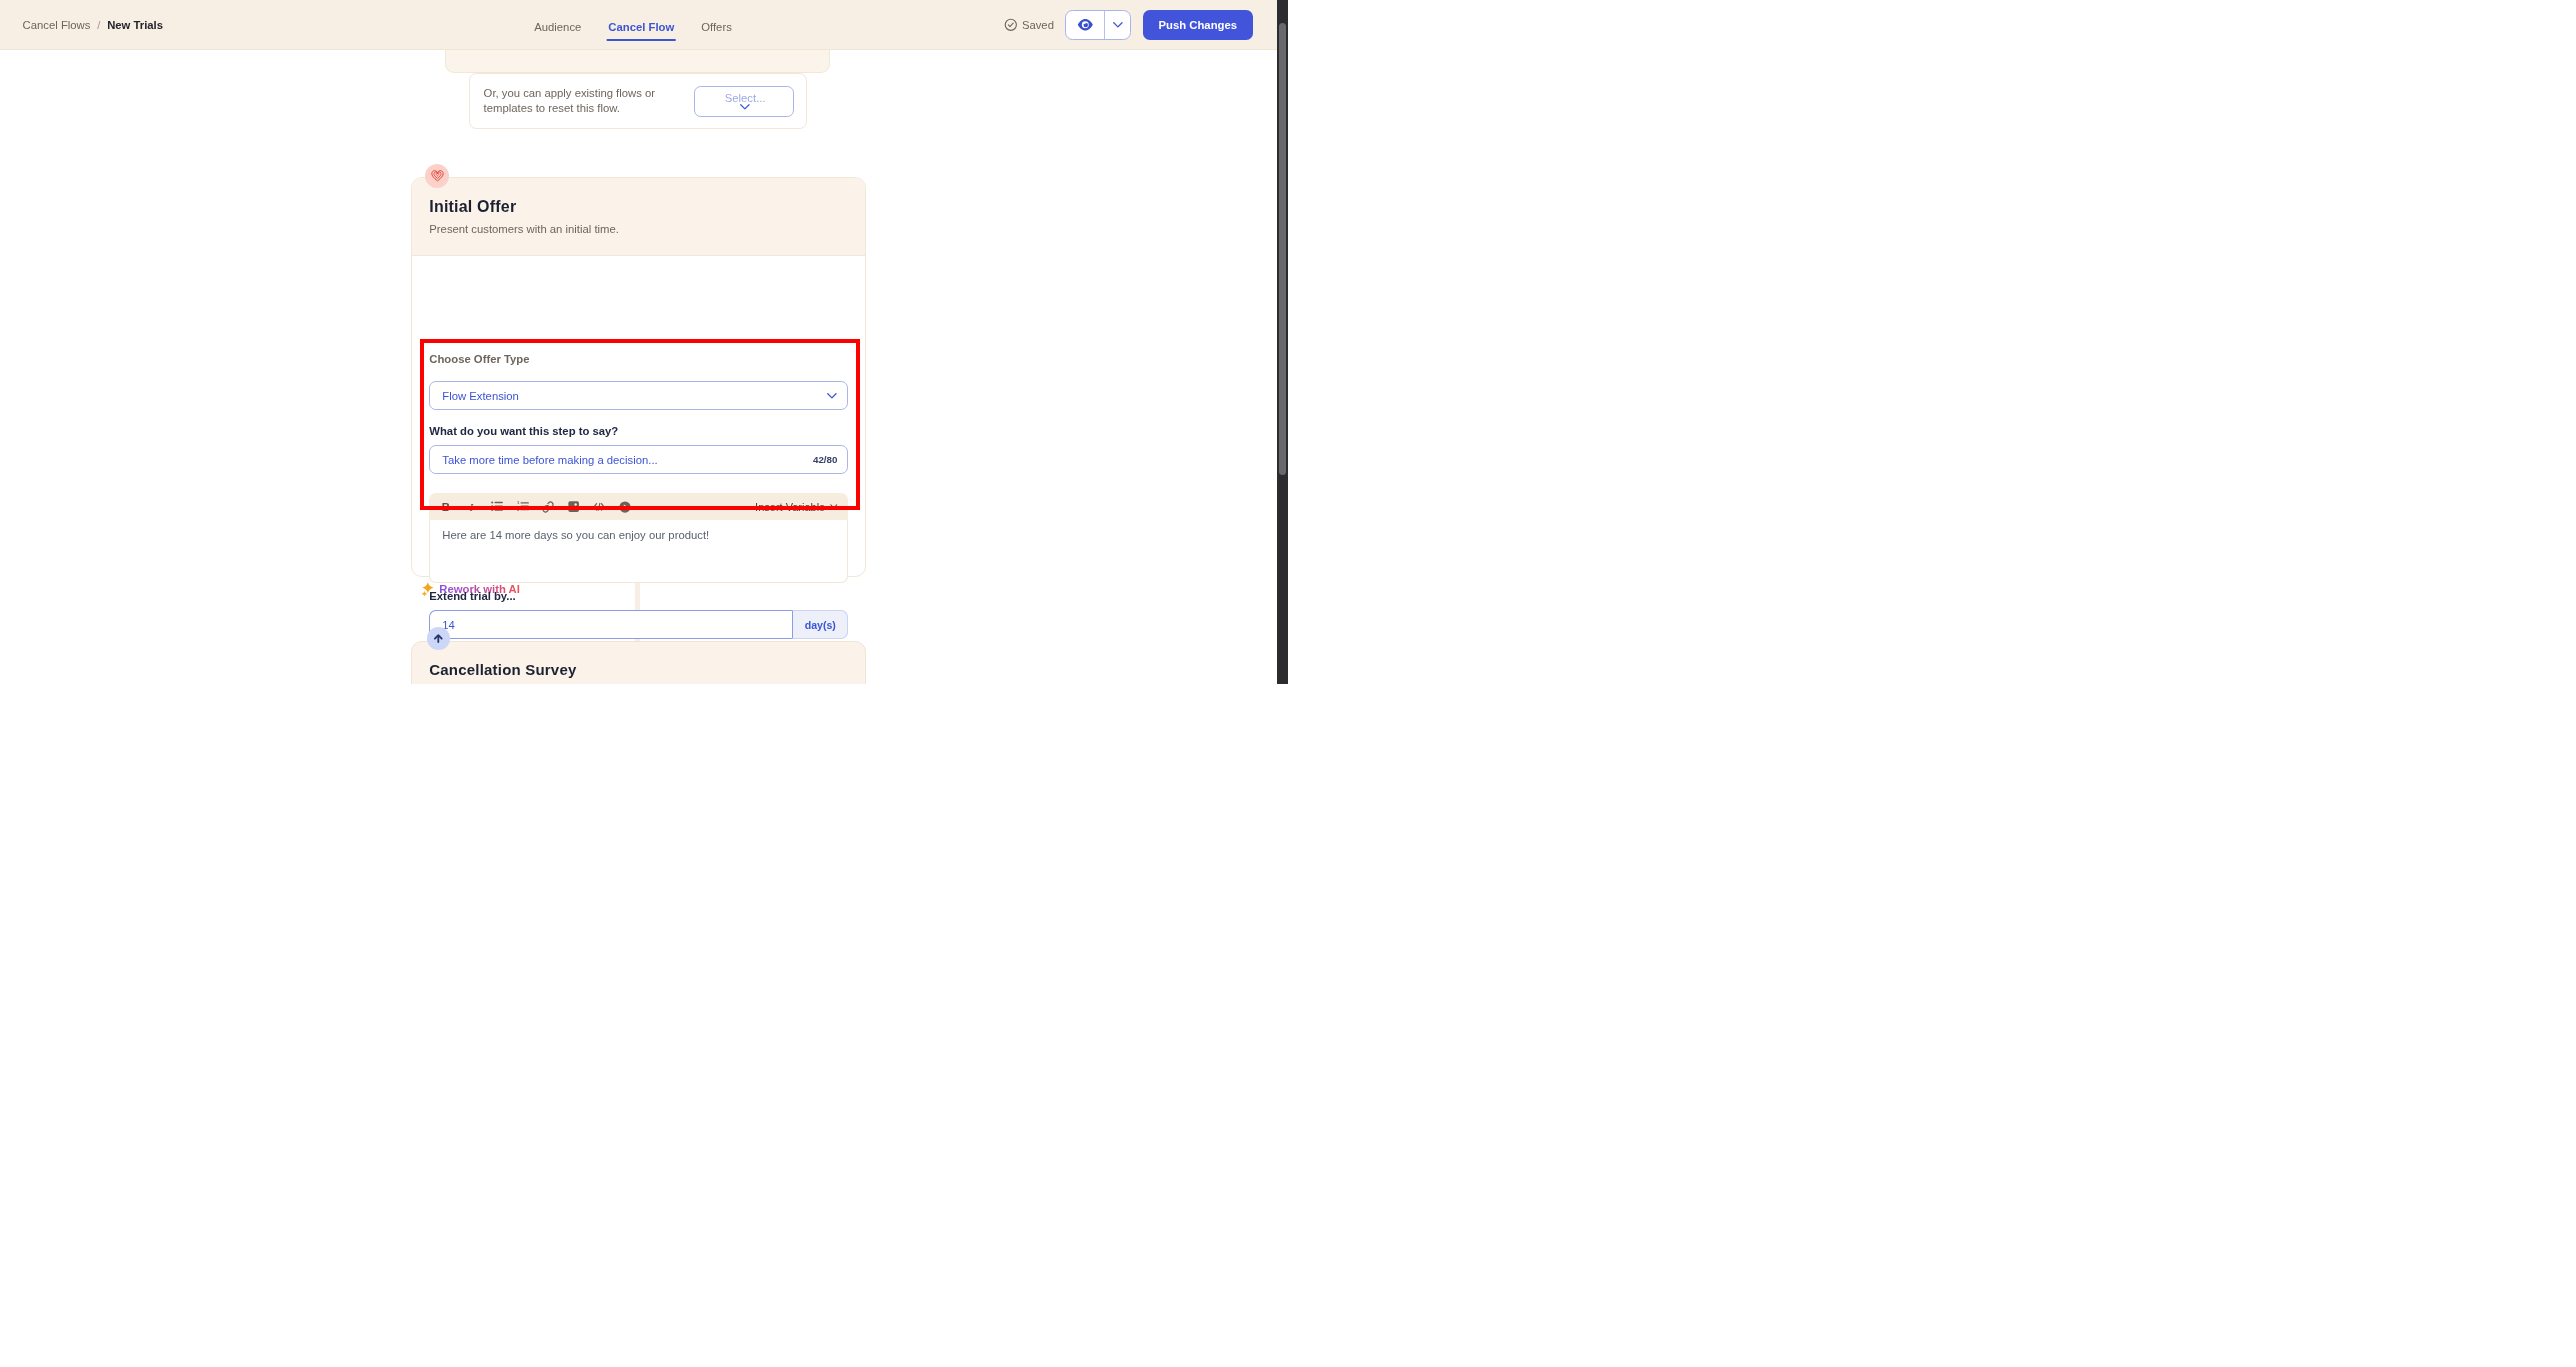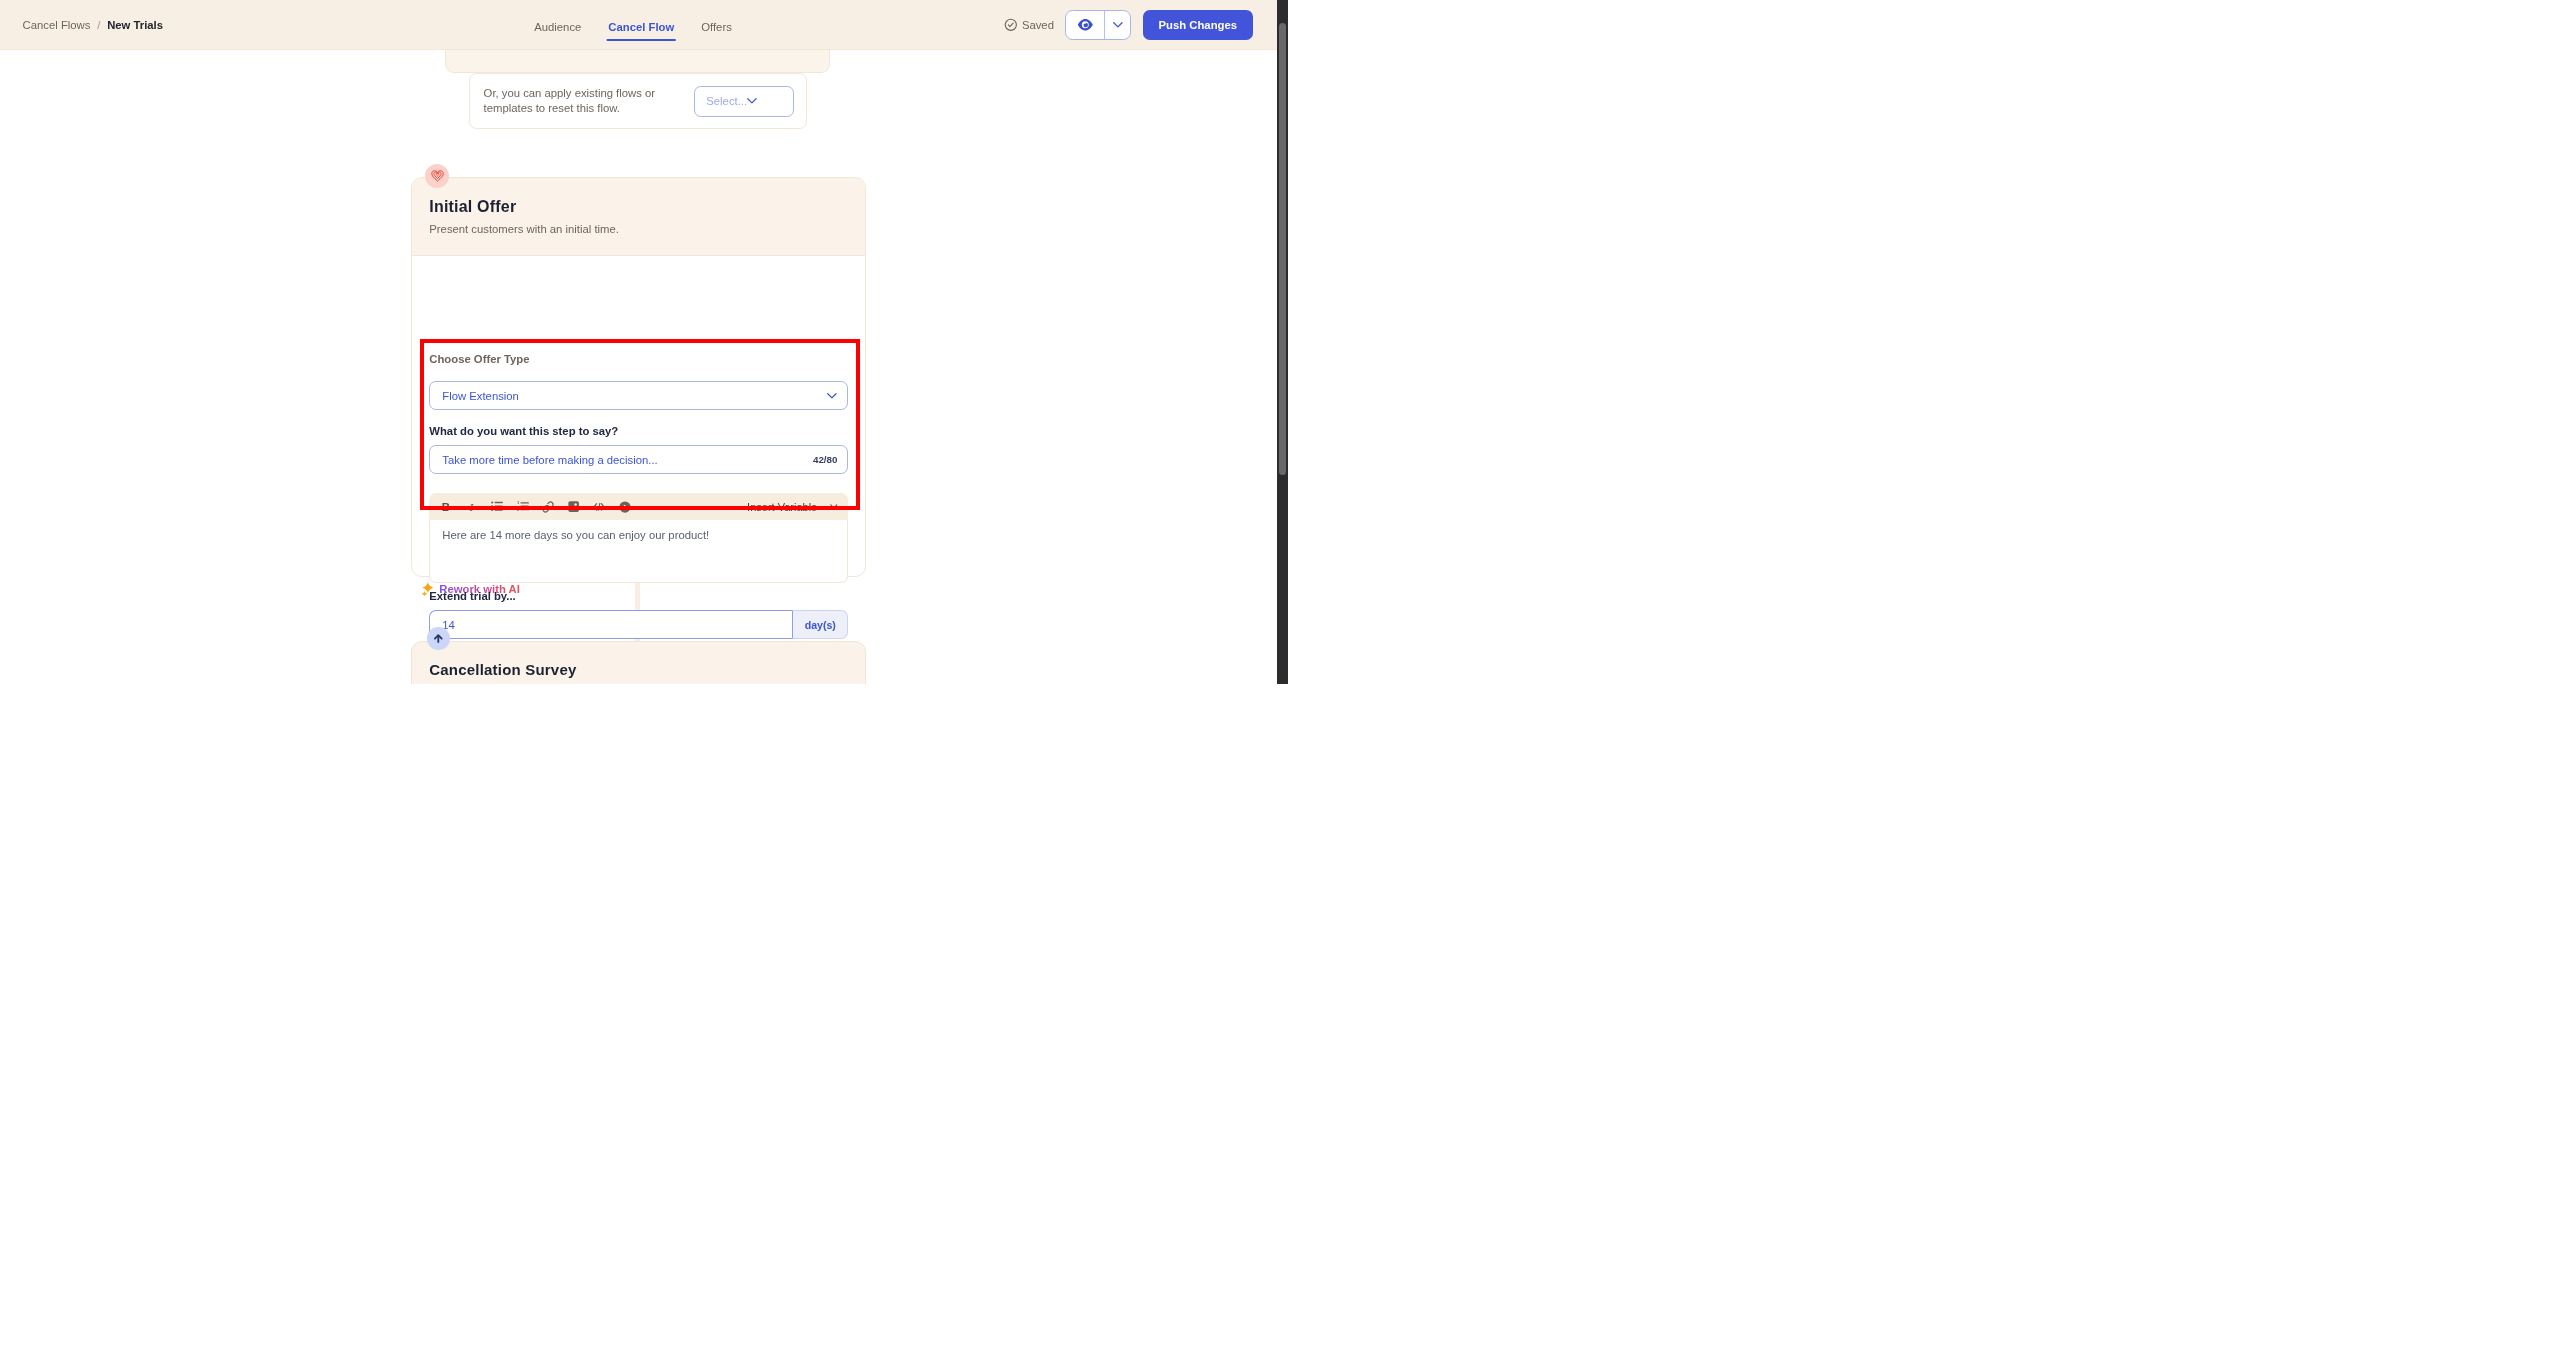--- a/index.html
+++ b/index.html
@@ -26,21 +26,21 @@
   .push-btn { height:30px; padding:0 16px; background:#4254da; color:#ffffff; font-size:11.3px; font-weight:700; border:none; border-radius:6.8px; display:flex; align-items:center; cursor:pointer; }
 
   
   .scroll-track { position:absolute; right:0; top:0; width:11.3px; height:684px; background:#2c2c2e; z-index:50; }
   .scroll-thumb { position:absolute; left:2.3px; top:22.6px; width:6.8px; height:452px; background:#69696b; border-radius:3.8px; }
 
   
   .partial-card { position:absolute; left:445px; top:50px; width:385px; height:22.6px; background:#fbf4ea; border:0.8px solid #f2e6d7; border-top:none; border-radius:0 0 9px 9px; }
   .apply-card { position:absolute; left:469px; top:73px; width:338px; height:56px; background:#ffffff; border:0.8px solid #f2e6d7; border-radius:7.5px; display:flex; align-items:center; padding:0 12px 0 13.6px; }
   .apply-text { font-size:11.3px; line-height:15px; color:#6e655c; }
-  .select-btn { margin-left:auto; width:100px; height:31px; border:1.5px solid #a9b4e8; border-radius:6.8px; background:#fff; display:flex; align-items:center; justify-content:flex-start; padding:0 9px 0 11.3px; cursor:pointer; }
+  .select-btn { margin-left:auto; width:100px; height:31px; border:1.5px solid #a9b4e8; border-radius:6.8px; background:#fff; display:flex; align-items:center; justify-content:center; padding:0 9px 0 11.3px; cursor:pointer;flex-direction:column; }
   .select-placeholder { font-size:11.3px; font-weight:500; color:#9da8e4; }
 
   
   .heart-badge { position:absolute; left:425px; top:164px; width:24px; height:24px; border-radius:50%; background:#fbd1ca; display:flex; align-items:center; justify-content:center; z-index:5; }
   .offer-card { position:absolute; left:411px; top:177px; width:455px; height:400px; background:#ffffff; border:0.8px solid #f2e6d7; border-radius:10.6px; z-index:1; }
   .card-head { height:78px; background:#fbf2e9; border-bottom:0.8px solid #f2e6d7; border-radius:9.8px 9.8px 0 0; padding:20.4px 17.3px 0; }
   .card-title { font-size:16px; font-weight:700; color:#1c2132; letter-spacing:0.2px; }
   .card-sub { margin-top:6.8px; font-size:11.3px; color:#6e655c; }
   .card-body { position:relative; height:320px; }
   .field-label { position:absolute; left:17.3px; font-size:11.3px; font-weight:600; }
@@ -52,21 +52,21 @@
   .select-value { font-size:11.3px; font-weight:500; color:#3b55d4; }
 
   .text-field { height:29px; border:1.5px solid #a9b4e8; border-radius:6.8px; background:#fff; display:flex; align-items:center; padding:0 9.8px 0 0; }
   .text-field input { flex:1; border:none; outline:none; background:transparent; font-family:inherit; font-size:11.3px; font-weight:500; color:#3b55d4; padding:0 6px 0 12px; }
   .char-counter { font-size:9.8px; font-weight:700; color:#394069; }
 
   .editor-toolbar { height:27px; background:#f7edde; border-radius:6.8px 6.8px 0 0; display:flex; align-items:center; padding:0 10.6px; gap:13.6px; }
   .tb-icon { display:flex; align-items:center; justify-content:center; width:12px; height:12px; color:#6b635a; cursor:pointer; }
   .tb-bold { font-size:11.3px; font-weight:700; color:#57504a; }
   .tb-italic { font-size:11.3px; font-style:italic; font-weight:500; color:#57504a; font-family:"Liberation Serif",serif; }
-  .insert-variable { margin-left:auto; display:flex; align-items:center; gap:13px; font-size:11px; font-weight:500; color:#4a443d; cursor:pointer; }
+  .insert-variable { margin-left:auto; display:flex; align-items:center; gap:5px; font-size:11px; font-weight:500; color:#4a443d; cursor:pointer; }
   .editor-content { height:63px; background:#fff; border:0.8px solid #f2e6d7; border-top:none; border-radius:0 0 6.8px 6.8px; padding:9px 12px; font-size:11.3px; color:#5a6170; }
 
   .input-group { display:flex; height:29px; }
   .input-main { flex:1; border:1.5px solid #8e9ce5; border-right:none; border-radius:6.8px 0 0 6.8px; background:#fff; display:flex; align-items:center; }
   .input-main input { width:100%; border:none; outline:none; background:transparent; font-family:inherit; font-size:11.3px; font-weight:500; color:#3b55d4; padding:0 12px; }
   .input-addon { width:56px; background:#eef0f9; border:1.5px solid #ccd3f0; border-left:1.5px solid #8e9ce5; border-radius:0 6.8px 6.8px 0; display:flex; align-items:center; justify-content:center; font-size:10.6px; font-weight:700; color:#3b55d4; }
 
   
   .annotation-box { position:absolute; left:420px; top:339px; width:440px; height:171px; border:4.5px solid #fb0100; z-index:6; pointer-events:none; }
 

